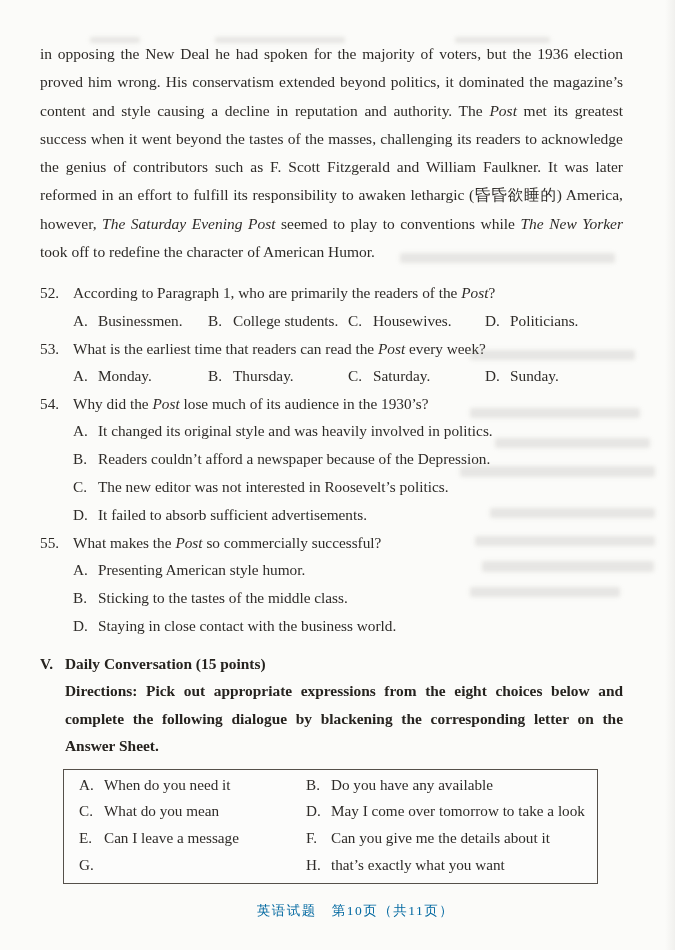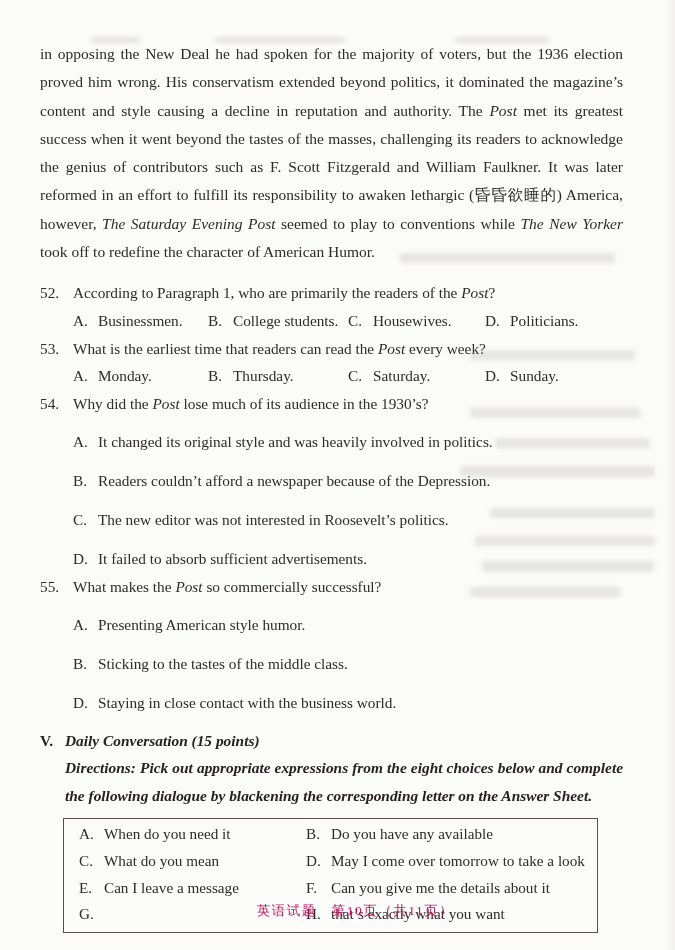--- a/index.html
+++ b/index.html
@@ -44,31 +44,31 @@
     font-size: 15.3px;
     line-height: 27.6px;
   }
   .question-number { width: 33px; flex: none; }
   .question-body { flex: 1; }
   .options-row {
     display: grid;
     grid-template-columns: 135px 140px 137px auto;
   }
   .option-label { display: inline-block; width: 25px; }
-  .option-line { line-height: 27.8px; margin-top: 11px; }
+  .option-line { line-height: 27.8px; }
   .section {
     display: flex;
     margin-top: 10px;
     font-weight: bold;
     font-size: 15.4px;
     line-height: 27.5px;
     color: #26231f;
   }
   .section-numeral { width: 25px; flex: none; }
-  .section-body { flex: 1; font-style: italic; }
+  .section-body { flex: 1; }
   .directions { text-align: justify; }
   .choice-box {
     margin-top: 9px;
     margin-left: 23px;
     width: 535px;
     border: 1.5px solid #55504a;
     padding: 2px 6px 4px 15px;
     background: rgba(255,255,255,0.35);
   }
   .choice-row {
@@ -78,21 +78,21 @@
   }
   .choice-cell { display: flex; }
   .choice-cell-first { width: 227px; flex: none; }
   .choice-label { display: inline-block; width: 25px; flex: none; }
   .footer {
     position: absolute;
     left: 0; right: 8px;
     top: 902px;
     text-align: center;
     font-size: 13.5px;
-    color: #be185d;
+    color: #0369a1;
     letter-spacing: 1.5px;
     margin-left: 44px;
   }
 </style>
 </head>
 <body>
 
 <div class="page">
 
   <div>

